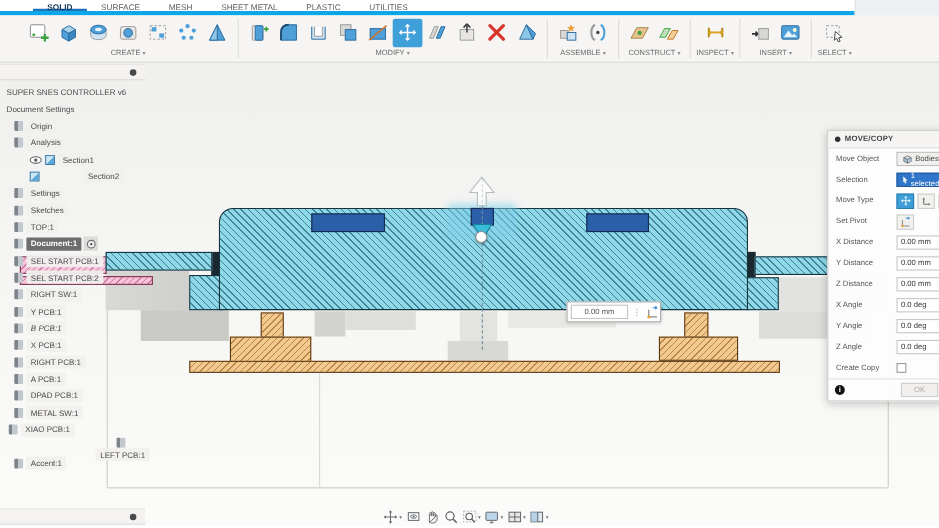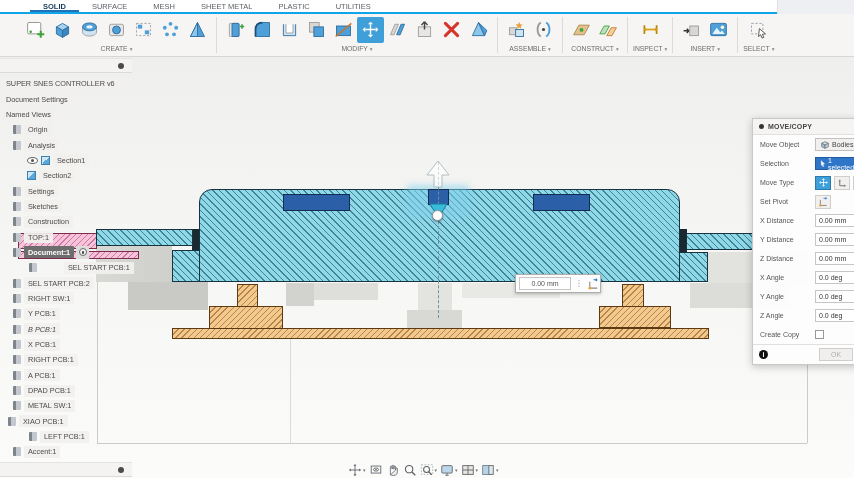--- a/index.html
+++ b/index.html
@@ -2,21 +2,21 @@
 <html><head>
 <meta charset="utf-8">
 <style>
   * { margin:0; padding:0; box-sizing:border-box; }
   html,body { width:854px; height:480px; }
   body { font-family:"Liberation Sans", sans-serif; position:relative; overflow:hidden; background:#fff; }
   #screen { position:absolute; inset:0; width:854px; height:480px; overflow:hidden; }
 
   
   #tab-bar { position:absolute; left:0; top:0; width:777px; height:14px; background:#fff;
-             border-bottom:2px solid #0ea5e9; display:flex; align-items:stretch; padding-left:30px; z-index:20; }
+             border-bottom:4px solid #0ea5e9; display:flex; align-items:stretch; padding-left:30px; z-index:20; }
   .tab { font-size:7.5px; line-height:14px; padding:0 13px; color:#5a5f63; white-space:nowrap; }
   .tab.active { color:#15395c; font-weight:bold; box-shadow:inset 0 -2px 0 #1f72b8; }
   #corner-box { position:absolute; right:0; top:0; width:77px; height:16px; background:#edeff2;
                 border-left:1px solid #e0e3e6; border-bottom:1px solid #e0e3e6; z-index:20; }
   #toolbar { position:absolute; left:0; top:14px; width:854px; height:43px; background:#f6f5f3;
              border-bottom:1px solid #d8d6d3; display:flex; align-items:flex-start; padding:2px 0 0 22px; z-index:20; }
   .tgroup { display:flex; flex-direction:column; align-items:center; }
   .ticons { display:flex; align-items:center; height:27px; }
   .ticon { width:27px; height:26px; display:flex; align-items:center; justify-content:center; }
   .ticon svg { width:21px; height:21px; }
@@ -400,64 +400,57 @@
   <div id="browser-header">
       <span class="paneldot"></span>
     </div>
   <div id="browser-tree">
       <div class="brow" style="padding-left: 2px;">
         <span class="chip">SUPER SNES CONTROLLER v6</span>
       </div>
       <div class="brow" style="padding-left: 2px;">
         <span class="chip">Document Settings</span>
       </div>
-      <div class="brow" style="padding-left: 2px;">
-        <span class="chip">Named Views</span>
-      </div>
       <div class="brow" style="padding-left: 13px;">
         <span class="tree-icon"></span>
         <span class="chip">Origin</span>
       </div>
       <div class="brow" style="padding-left: 13px;">
         <span class="tree-icon"></span>
         <span class="chip">Analysis</span>
       </div>
       <div class="brow" style="padding-left: 27px;">
         <span class="eye-icon"></span>
         <span class="sec-icon"></span>
         <span class="chip">Section1</span>
       </div>
-      <div class="brow" style="padding-left: 27px;">
+      <div class="brow" style="padding-left: 27px; gap: 37px;">
         <span class="sec-icon"></span>
         <span class="chip">Section2</span>
       </div>
       <div class="brow" style="padding-left: 13px;">
         <span class="tree-icon"></span>
         <span class="chip">Settings</span>
       </div>
       <div class="brow" style="padding-left: 13px;">
         <span class="tree-icon"></span>
         <span class="chip">Sketches</span>
-      </div>
-      <div class="brow" style="padding-left: 13px;">
-        <span class="tree-icon"></span>
-        <span class="chip">Construction</span>
       </div>
       <div class="brow" style="padding-left: 13px;">
         <span class="tree-icon"></span>
         <span class="chip">TOP:1</span>
       </div>
       <div class="brow" style="padding-left: 13px;">
         <span class="tree-icon"></span>
         <span class="chip sel">Document:1</span>
         <span class="radio-box">
           <span class="radio"></span>
         </span>
       </div>
-      <div class="brow" style="padding-left: 29px; gap: 24px;">
+      <div class="brow" style="padding-left: 13px;">
         <span class="tree-icon"></span>
         <span class="chip">SEL START PCB:1</span>
       </div>
       <div class="brow" style="padding-left: 13px;">
         <span class="tree-icon"></span>
         <span class="chip">SEL START PCB:2</span>
       </div>
       <div class="brow" style="padding-left: 13px;">
         <span class="tree-icon"></span>
         <span class="chip">RIGHT SW:1</span>
@@ -487,21 +480,21 @@
         <span class="chip">DPAD PCB:1</span>
       </div>
       <div class="brow" style="padding-left: 13px;">
         <span class="tree-icon"></span>
         <span class="chip">METAL SW:1</span>
       </div>
       <div class="brow" style="padding-left: 8px;">
         <span class="tree-icon"></span>
         <span class="chip">XIAO PCB:1</span>
       </div>
-      <div class="brow" style="padding-left: 29px;">
+      <div class="brow" style="padding-left: 13px; flex-direction: column;">
         <span class="tree-icon"></span>
         <span class="chip">LEFT PCB:1</span>
       </div>
       <div class="brow" style="padding-left: 13px;">
         <span class="tree-icon"></span>
         <span class="chip">Accent:1</span>
       </div>
     </div>
   <div id="browser-footer">
       <span class="paneldot"></span>

